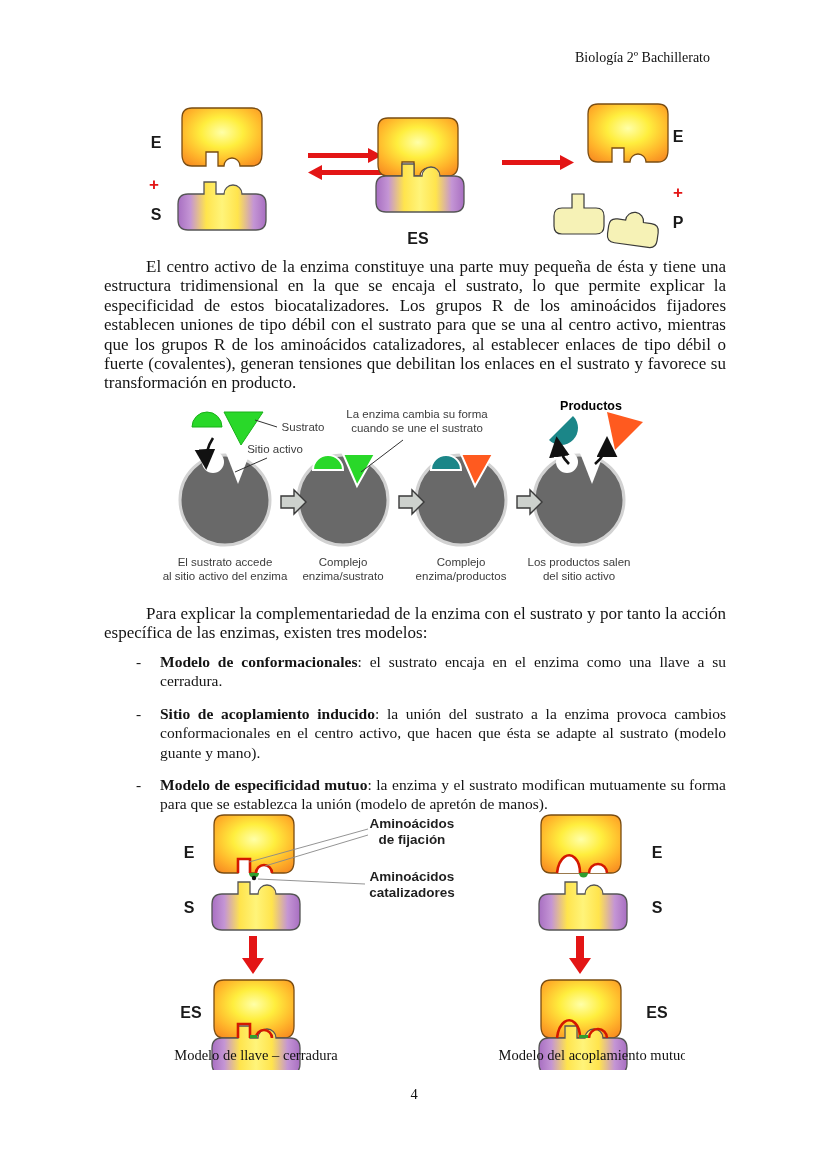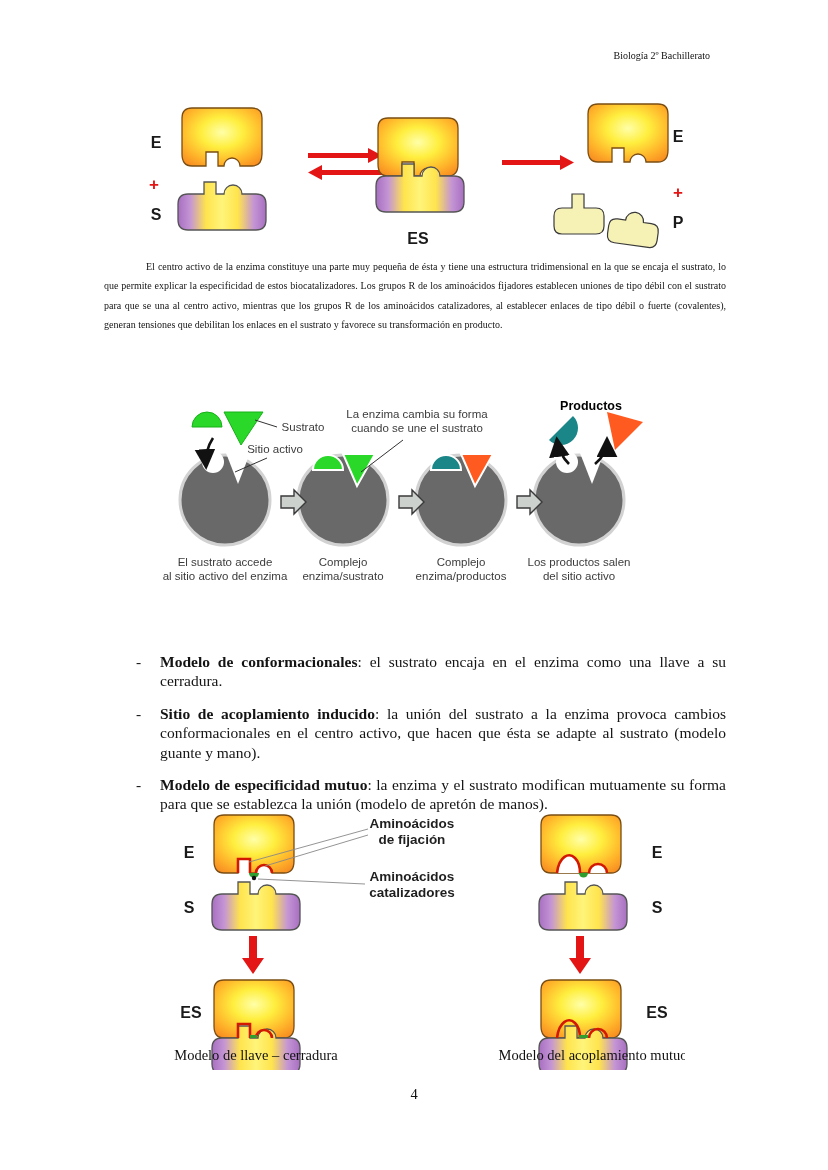--- a/index.html
+++ b/index.html
@@ -1,20 +1,20 @@
 <!DOCTYPE html>
 <html><head>
 <meta charset="utf-8">
 <style>
   html,body{margin:0;padding:0;background:#ffffff;}
   .page{position:relative;width:828px;height:1170px;background:#fff;overflow:hidden;
         font-family:"Liberation Serif",serif;color:#141414;}
-  .header{position:absolute;top:50px;right:118px;font-size:10px;color:#111;}
+  .header{position:absolute;top:50px;right:118px;font-size:14px;color:#111;}
   .bodytext{position:absolute;left:104px;width:622px;text-align:justify;
-            font-size:10px;line-height:19.4px;margin:0;}
+            font-size:17px;line-height:19.4px;margin:0;}
   .p1{top:257px;text-indent:42px;}
   .p2{top:604px;text-indent:42px;}
   .bullets{position:absolute;left:134px;top:652px;width:592px;}
   .bullet-item{position:relative;padding-left:26px;margin-bottom:13px;
                text-align:justify;font-size:15.5px;line-height:19.4px;}
   .bullet-marker{position:absolute;left:2px;top:0;}
   .d1{position:absolute;left:130px;top:96px;}
   .d2{position:absolute;left:145px;top:398px;}
   .d3{position:absolute;left:165px;top:808px;}
   .pagenum{position:absolute;top:1086px;left:0;width:100%;text-align:center;
@@ -150,20 +150,21 @@
     <text class="caplabel" x="80" y="168" text-anchor="middle">El sustrato accede</text>
     <text class="caplabel" x="80" y="182" text-anchor="middle">al sitio activo del enzima</text>
     <text class="caplabel" x="198" y="168" text-anchor="middle">Complejo</text>
     <text class="caplabel" x="198" y="182" text-anchor="middle">enzima/sustrato</text>
     <text class="caplabel" x="316" y="168" text-anchor="middle">Complejo</text>
     <text class="caplabel" x="316" y="182" text-anchor="middle">enzima/productos</text>
     <text class="caplabel" x="434" y="168" text-anchor="middle">Los productos salen</text>
     <text class="caplabel" x="434" y="182" text-anchor="middle">del sitio activo</text>
   </svg>
 
+  <p class="bodytext p2">Para explicar la complementariedad de la enzima con el sustrato y por tanto la acción específica de las enzimas, existen tres modelos:</p>
 
   <div class="bullets">
     <div class="bullet-item">
       <span class="bullet-marker">-</span>
       <b>Modelo de conformacionales</b><span>: el sustrato encaja en el enzima como una llave a su cerradura.</span>
     </div>
     <div class="bullet-item">
       <span class="bullet-marker">-</span>
       <b>Sitio de acoplamiento inducido</b><span>: la unión del sustrato a la enzima provoca cambios conformacionales en el centro activo, que hacen que ésta se adapte al sustrato (modelo guante y mano).</span>
     </div>

